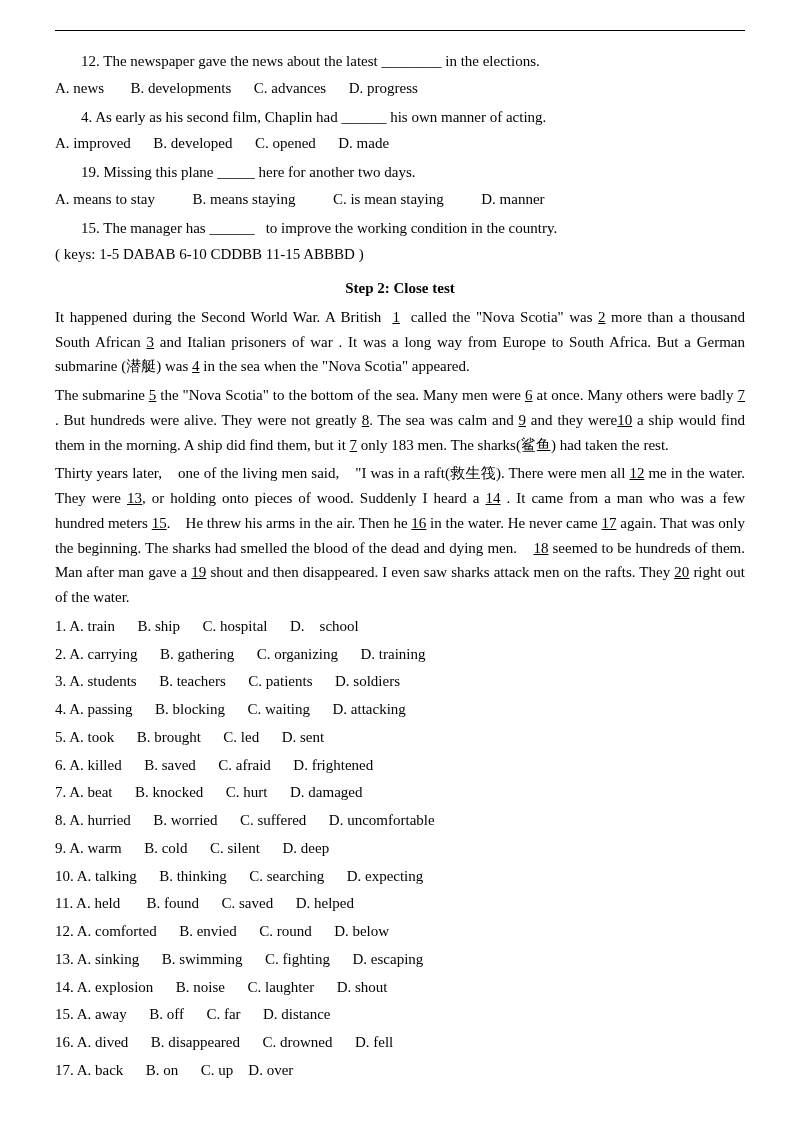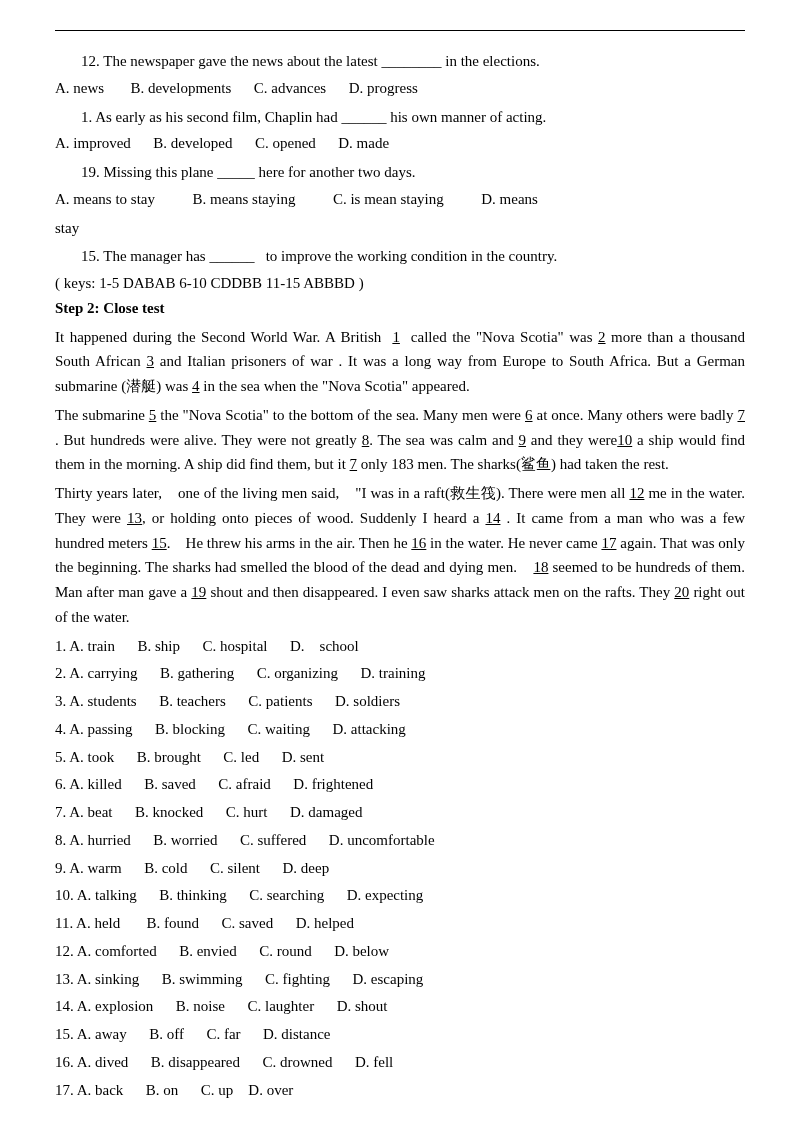--- a/index.html
+++ b/index.html
@@ -25,25 +25,26 @@
     }
     .question-line {
       margin-bottom: 2px;
       margin-left: 26px;
     }
     .option-line {
       margin-bottom: 4px;
       padding-left: 0;
     }
     .keys-line {
-      margin-bottom: 0;
+      margin-bottom: 9px;
     }
     .step-label {
       font-weight: bold;
       margin-bottom: 4px;
+      text-align: center;
     }
     .passage {
       margin-bottom: 4px;
       text-align: justify;
     }
     .answer-options {
       margin-bottom: 3px;
     }
     u {
       text-decoration: underline;
@@ -57,37 +58,34 @@
 <div class="content">
 
   <div class="question-line">
     <span>12. The newspaper gave the news about the latest ________ in the elections.</span>
   </div>
   <div class="option-line">
     <span>A. news &nbsp;&nbsp;&nbsp;&nbsp;&nbsp; B. developments &nbsp;&nbsp;&nbsp;&nbsp; C. advances &nbsp;&nbsp;&nbsp;&nbsp; D. progress</span>
   </div>
 
   <div class="question-line">
-    <span>1. As early as his second film, Chaplin had ______ his own manner of acting.</span>
+    <span>4. As early as his second film, Chaplin had ______ his own manner of acting.</span>
   </div>
   <div class="option-line">
     <span>A. improved &nbsp;&nbsp;&nbsp;&nbsp; B. developed &nbsp;&nbsp;&nbsp;&nbsp; C. opened &nbsp;&nbsp;&nbsp;&nbsp; D. made</span>
   </div>
 
   <div class="question-line">
     <span>19. Missing this plane _____ here for another two days.</span>
   </div>
   <div class="option-line">
     <span>A. means to stay &nbsp;&nbsp;&nbsp;&nbsp;&nbsp;&nbsp;&nbsp;&nbsp;</span>
     <span>B. means staying &nbsp;&nbsp;&nbsp;&nbsp;&nbsp;&nbsp;&nbsp;&nbsp;</span>
     <span>C. is mean staying &nbsp;&nbsp;&nbsp;&nbsp;&nbsp;&nbsp;&nbsp;&nbsp;</span>
-    <span>D. means</span>
-  </div>
-  <div class="option-line">
-    <span>stay</span>
+    <span>D. manner</span>
   </div>
 
   <div class="question-line">
     <span>15. The manager has ______ &nbsp; to improve the working condition in the country.</span>
   </div>
 
   <div class="keys-line">
     <span>( keys: 1-5 DABAB   6-10 CDDBB  11-15 ABBBD )</span>
   </div>
 

